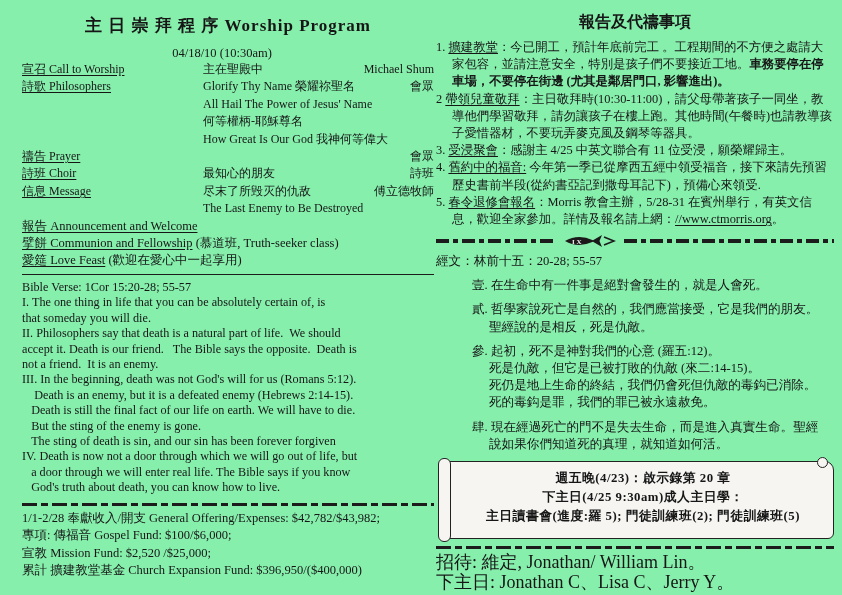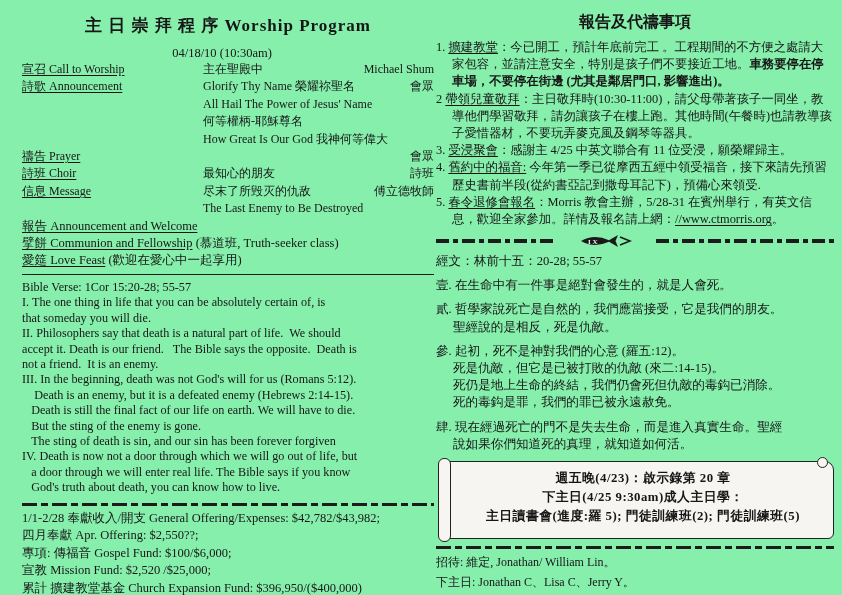--- a/index.html
+++ b/index.html
@@ -23,55 +23,55 @@
   .dashdot{height:3px;margin:7px 0 4px 0;
     background:repeating-linear-gradient(90deg,#1c1c1c 0 15px,transparent 15px 19px,#1c1c1c 19px 26px,transparent 26px 30px);}
   .offer-line{font-size:12.5px;line-height:17.6px;}
   
   .col-right{position:absolute;left:436px;top:10px;width:398px;}
   .ann-title{text-align:center;font-size:16px;font-weight:700;margin:2px 0 6px 0;}
   .ann-item{font-size:12.4px;line-height:17.2px;padding-left:16px;text-indent:-16px;margin:0;}
   .ann-u{text-decoration:underline;text-underline-offset:2px;text-align:center;}
   .ann-b{font-weight:700;}
   .url{text-decoration:underline;text-underline-offset:2px;}
-  .fishrow{display:flex;align-items:center;gap:24px;margin:5px 0 3px 0;font-weight:bold;}
+  .fishrow{display:flex;align-items:center;gap:8px;margin:5px 0 3px 0;font-weight:bold;}
   .fishrow .seg{height:4px;
     background:repeating-linear-gradient(90deg,#1c1c1c 0 13px,transparent 13px 17px,#1c1c1c 17px 22px,transparent 22px 26px);}
   .seg-a{flex:0 0 120px;}
   .seg-b{flex:1;}
   .verse-ref{font-size:12.6px;line-height:18px;}
-  .outline-group{margin-top:7px;}
+  .outline-group{margin-top:7px;margin-left:36px;}
   .outline-line{font-size:12.6px;line-height:17.2px;}
   .outline-line:not(:first-child){padding-left:17px;}
   
   .scrollbox{position:relative;margin:8px 0 0 8px;border:1.6px solid #222;
     border-radius:3px 9px 6px 3px;padding:7px 6px 12px 14px;background:#f6f5f2;}
   .scroll-roll{position:absolute;left:-7px;top:-4px;bottom:-4px;width:11px;background:#f6f5f2;
     border:1.4px solid #222;border-radius:6px;}
   .scroll-curl{position:absolute;right:5px;top:-5px;width:9px;height:9px;border:1.3px solid #222;
     border-radius:50%;background:#f6f5f2;}
   .scroll-line{text-align:center;font-size:12.8px;font-weight:600;line-height:19px;letter-spacing:0.5px;}
-  .ushers{font-size:12px;line-height:18px;margin-top:2px;}
+  .ushers{font-size:18px;line-height:18px;margin-top:2px;}
 </style>
 </head>
 <body>
 
 <div class="page">
 
   <div class="col-left">
     <div class="wp-title">主 日 崇 拜 程 序 Worship Program</div>
     <div class="wp-date">04/18/10 (10:30am)</div>
     <div id="program-rows">
         <div class="prog-row">
           <span class="prog-label">宣召 Call to Worship</span>
           <span>主在聖殿中</span>
           <span class="prog-person">Michael Shum</span>
         </div>
         <div class="prog-row">
-          <span class="prog-label">詩歌 Announcement</span>
+          <span class="prog-label">詩歌 Philosophers</span>
           <span>Glorify  Thy Name 榮耀祢聖名</span>
           <span class="prog-person">會眾</span>
         </div>
         <div class="prog-row">
           <span></span>
           <span>All Hail The Power of Jesus' Name</span>
           <span class="prog-person"></span>
         </div>
         <div class="prog-row">
           <span></span>
@@ -122,21 +122,20 @@
         <div class="bible">   Death is still the final fact of our life on earth. We will have to die.</div>
         <div class="bible">   But the sting of the enemy is gone.</div>
         <div class="bible">   The sting of death is sin, and our sin has been forever forgiven</div>
         <div class="bible">IV. Death is now not a door through which we will go out of life, but</div>
         <div class="bible">   a door through we will enter real life. The Bible says if you know</div>
         <div class="bible">   God's truth about death, you can know how to live.</div>
       </div>
     <div class="dashdot"></div>
     <div id="offering-lines">
         <div class="offer-line">1/1-2/28 奉獻收入/開支 General Offering/Expenses: $42,782/$43,982;</div>
-        <div class="offer-line">四月奉獻  Apr. Offering: $2,550??;</div>
         <div class="offer-line">專項: 傳福音 Gospel Fund: $100/$6,000;</div>
         <div class="offer-line">宣教 Mission Fund: $2,520 /$25,000;</div>
         <div class="offer-line">累計 擴建教堂基金 Church Expansion Fund: $396,950/($400,000)</div>
       </div>
   </div>
 
   <div class="col-right">
     <div class="ann-title">報告及代禱事項</div>
     <div id="announcement-list">
         <div class="ann-item"><span>1. </span><span class="ann-u">擴建教堂</span><span>：今已開工，預計年底前完工 。工程期間的不方便之處請大家包容，並請注意安全，特別是孩子們不要接近工地。</span><span class="ann-b">車務要停在停車場，不要停在街邊 (尤其是鄰居門口, 影響進出)。</span></div>

